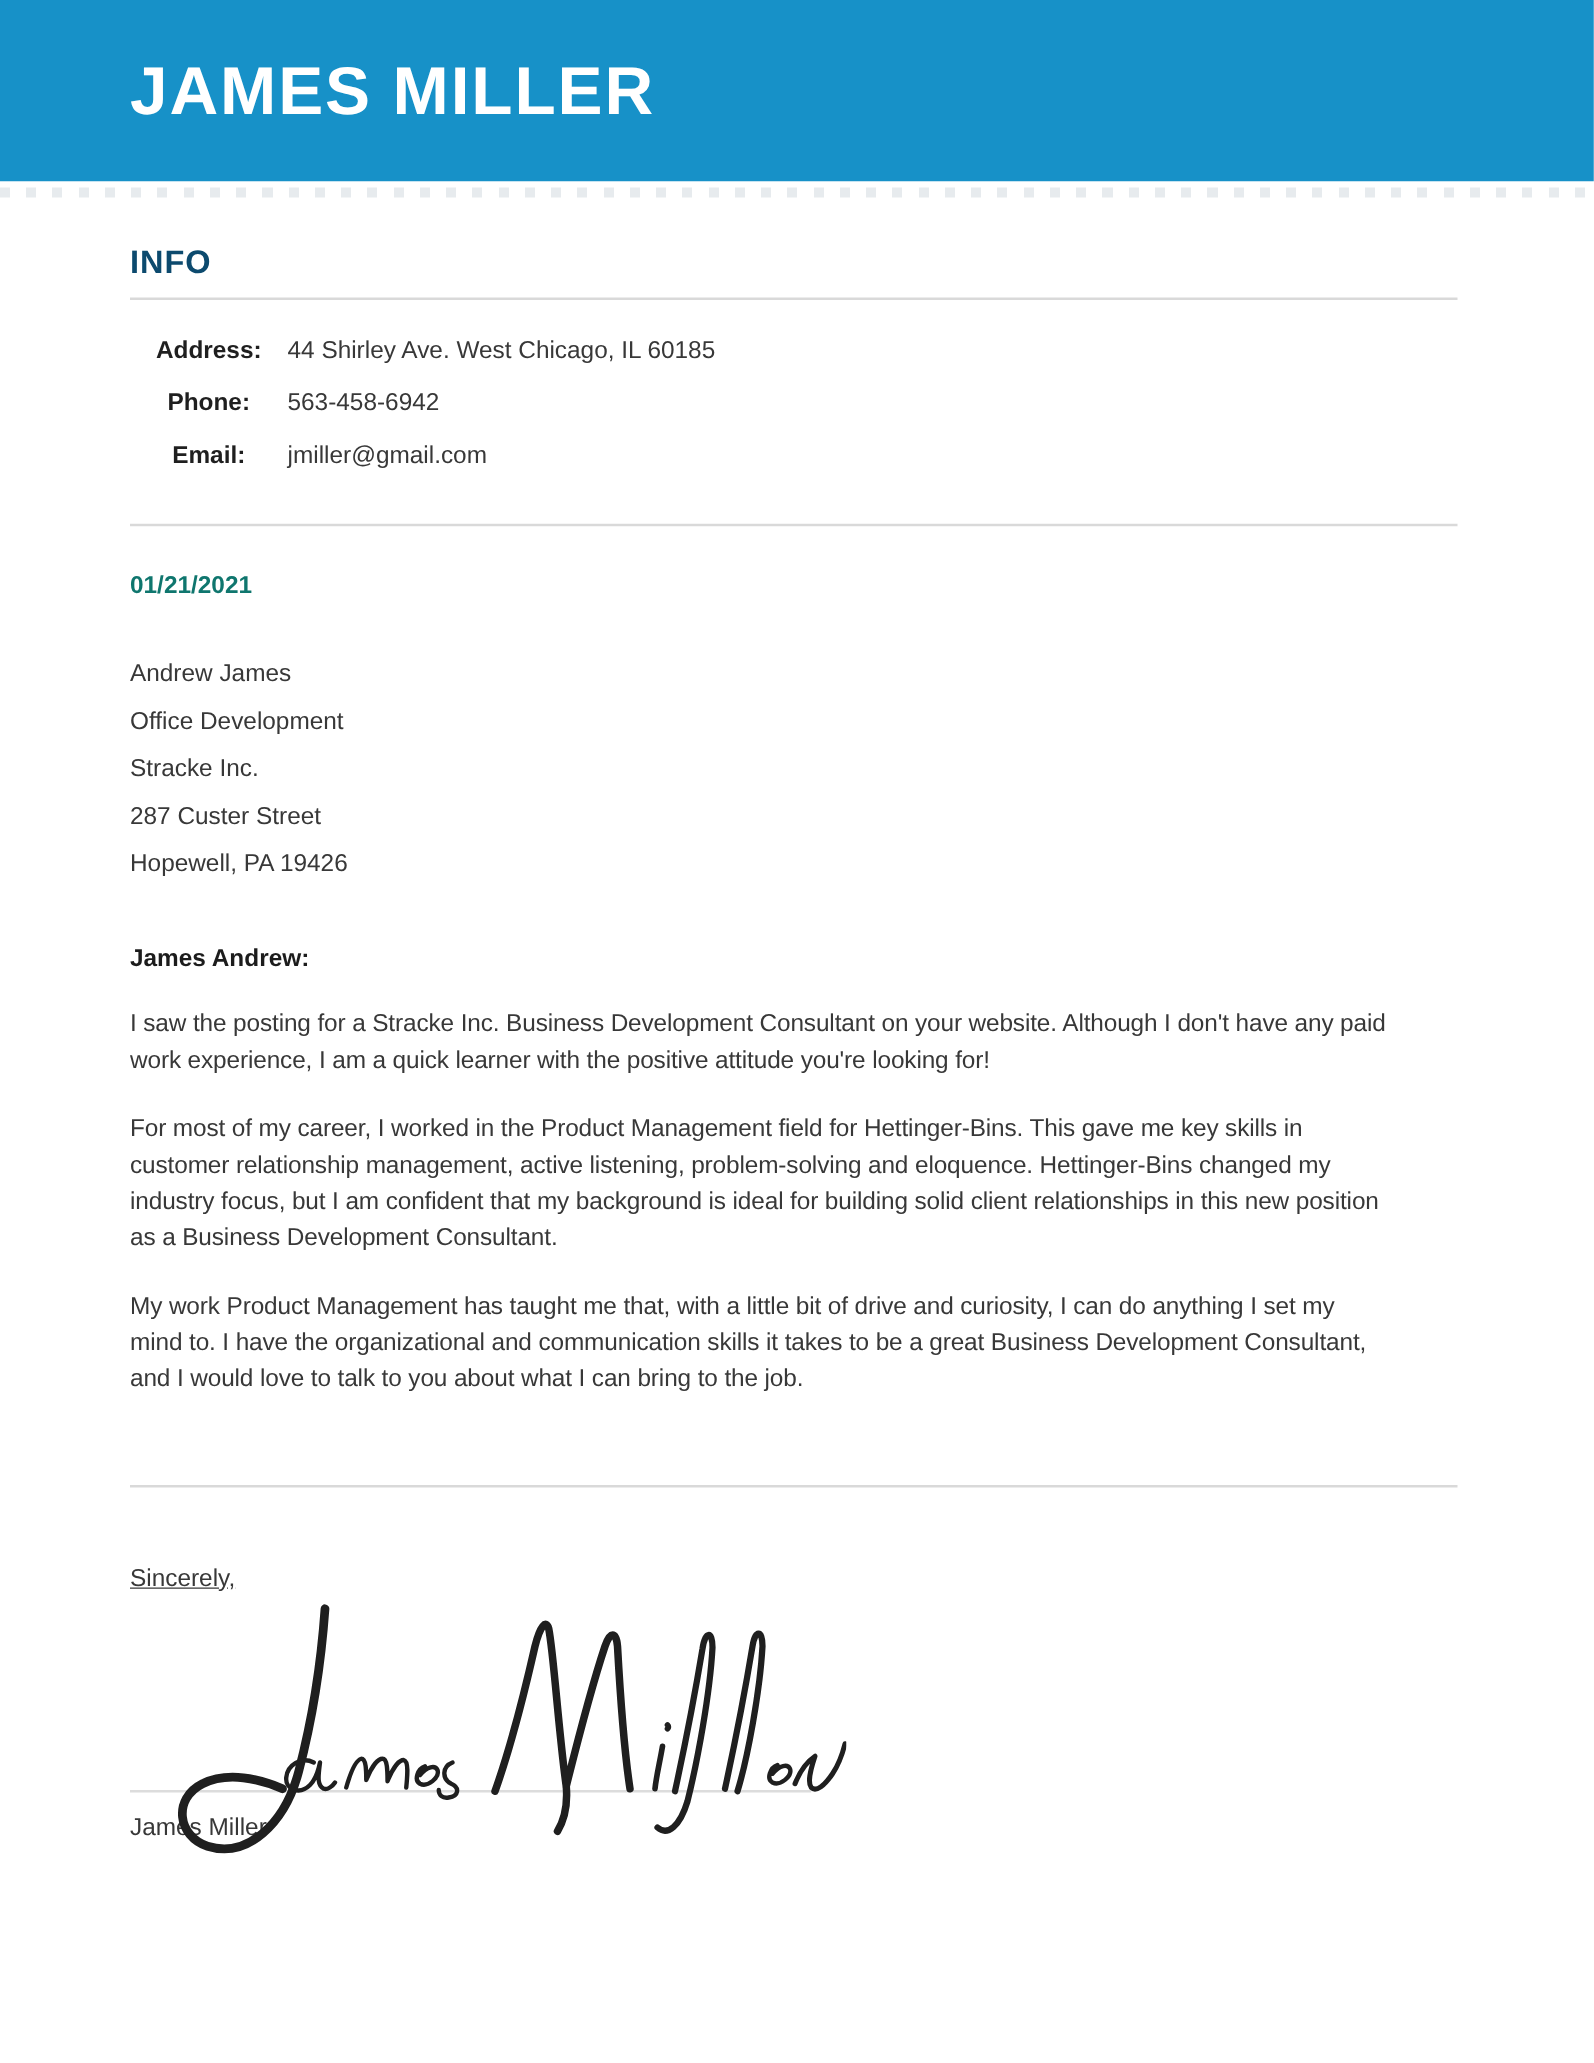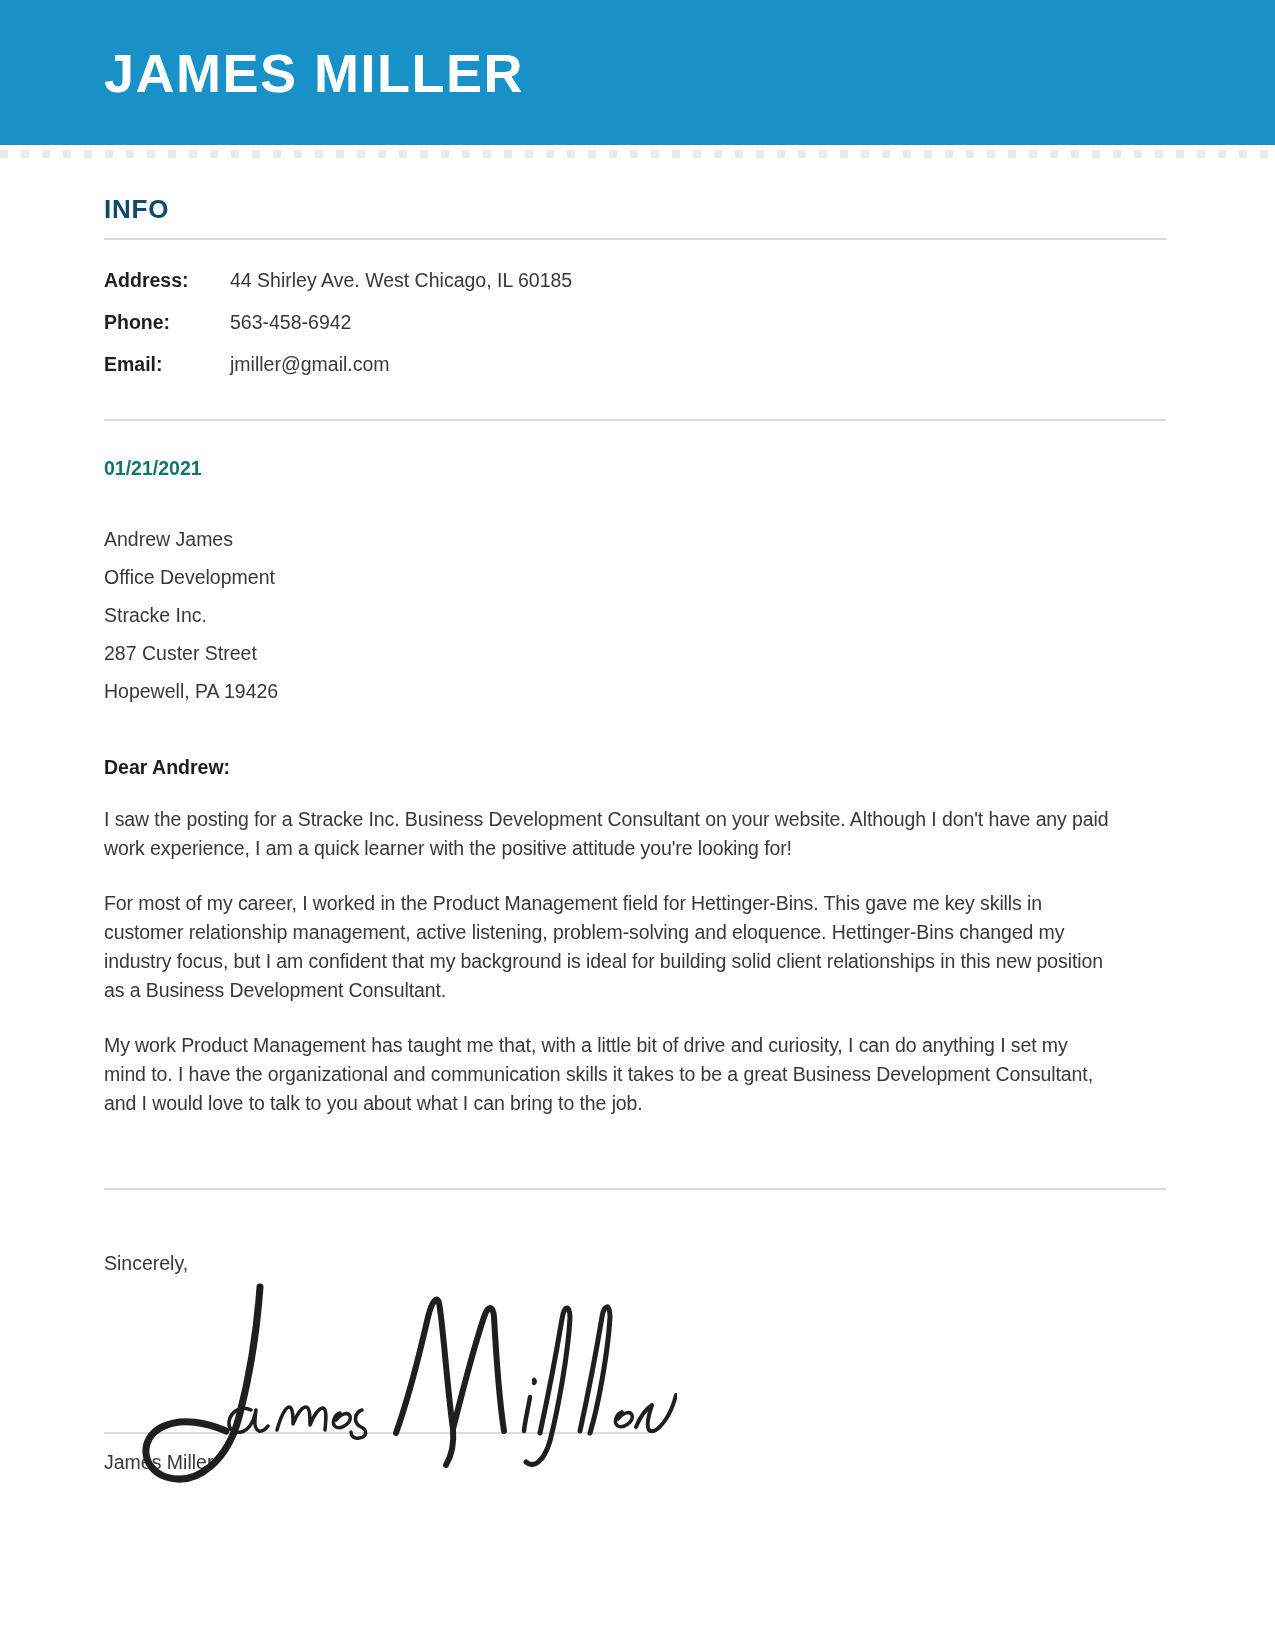--- a/index.html
+++ b/index.html
@@ -40,21 +40,21 @@
     font-weight:bold;
     color:#0c4a6e;
     letter-spacing:0.8px;
   }
   .rule {
     height:2px; background:#d9d9d9; width:100%;
   }
   .rule.under-info { margin-top:13px; }
 
   .info-rows { margin-top:27px; }
-  .info-row { display:flex; margin-bottom:16px; line-height:26px; }
+  .info-row { display:flex; margin-bottom:16px; line-height:26px;text-align:center; }
   .info-label {
     width:126px; flex:0 0 126px;
     font-weight:bold; color:#1f1f1f;
     font-size:19.5px;
   }
   .info-value { font-size:19.5px; color:#383838; }
 
   .rule.after-info { margin-top:42px; }
 
   .letter-date {
@@ -75,21 +75,21 @@
     font-size:19.5px; line-height:29px;
     letter-spacing:-0.1px;
     max-width:1005px;
     color:#383838;
   }
 
   .rule.before-closing { margin-top:70px; }
 
   .closing {
     margin-top:62px;
-    font-size:19.5px; color:#383838;
+    font-size:19.5px; color:#383838;text-decoration:underline;
   }
 
   
   .sig-wrap { position:relative; height:215px; margin-top:6px; }
   .sig-line {
     position:absolute; left:0; top:151px;
     width:545px; height:2px; background:#dcdcdc; z-index:1;
   }
   .typed-name {
     position:absolute; left:0; top:170px;
@@ -133,21 +133,21 @@
     <div class="letter-date">01/21/2021</div>
 
     <div class="recipient">
       <div class="recipient-line">Andrew James</div>
       <div class="recipient-line">Office Development</div>
       <div class="recipient-line">Stracke Inc.</div>
       <div class="recipient-line">287 Custer Street</div>
       <div class="recipient-line">Hopewell, PA 19426</div>
     </div>
 
-    <div class="salutation">Dear Andrew:</div>
+    <div class="salutation">James Andrew:</div>
 
     <div class="paragraph">I saw the posting for a Stracke Inc. Business Development Consultant on your website. Although I don't have any paid work experience, I am a quick learner with the positive attitude you're looking for!</div>
     <div class="paragraph">For most of my career, I worked in the Product Management field for Hettinger-Bins. This gave me key skills in customer relationship management, active listening, problem-solving and eloquence. Hettinger-Bins changed my industry focus, but I am confident that my background is ideal for building solid client relationships in this new position as a Business Development Consultant.</div>
     <div class="paragraph">My work Product Management has taught me that, with a little bit of drive and curiosity, I can do anything I set my mind to. I have the organizational and communication skills it takes to be a great Business Development Consultant, and I would love to talk to you about what I can bring to the job.</div>
 
     <div class="rule before-closing"></div>
 
     <div class="closing">Sincerely,</div>
 
     <div class="sig-wrap">

